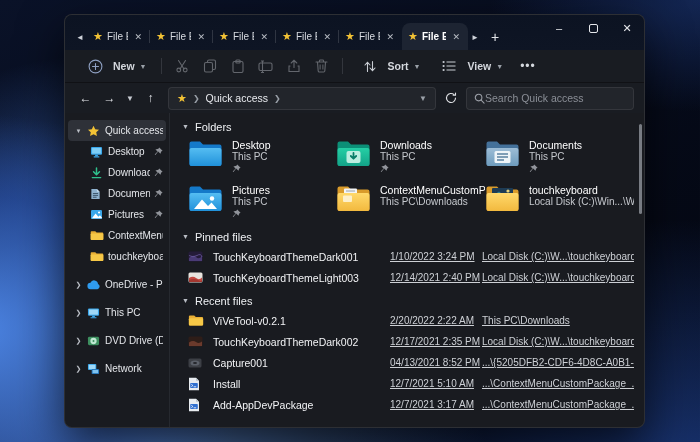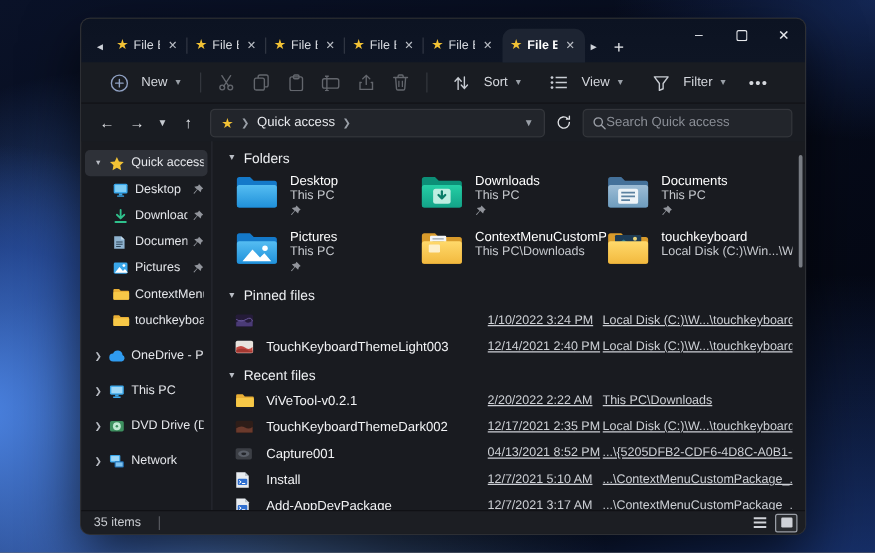--- a/index.html
+++ b/index.html
@@ -38,21 +38,21 @@
   .tab .t-close { font-size:9px; color:#b9bdc4; padding:1px 2px; }
   .tab-plus { width:26px; height:26px; display:flex; align-items:center; justify-content:center;
     color:#e3e5e9; font-size:14px; }
   .caption { margin-left:auto; display:flex; height:35px; align-items:flex-start; }
   .cap-btn { width:34px; height:26px; display:flex; align-items:center; justify-content:center;
     color:#e6e8ec; font-size:11px; }
   
   .cmdbar { height:33px; flex:none; background:#191c22; display:flex; align-items:center;
     padding:0 10px; gap:2px; border-bottom:1px solid #101115; }
   .cmd-btn { display:flex; align-items:center; gap:5px; padding:4px 7px; border-radius:4px;
-    color:#d4d7dd; font-size:10.5px; }
+    color:#d4d7dd; font-size:10.5px;font-weight:bold; }
   .cmd-ico { width:26px; height:24px; display:flex; align-items:center; justify-content:center; }
   .cmd-ico.disabled svg { opacity:.42; }
   .cmd-chev { font-size:7px; color:#9aa0a8; }
   .vdiv { width:1px; height:16px; background:#33363d; margin:0 5px; }
   .more-dots { color:#d4d7dd; font-size:12px; letter-spacing:1px; padding:0 8px; }
   
   .addr { height:30px; flex:none; background:#191c22; display:flex; align-items:center;
     padding:0 10px; gap:3px; }
   .nav-ico { width:21px; height:22px; display:flex; align-items:center; justify-content:center;
     color:#e2e4e8; font-size:12px; border-radius:4px; }
@@ -230,29 +230,20 @@
           <svg width="14" height="12" viewBox="0 0 14 12">
             <circle cx="1.6" cy="2" r="1.1" fill="#c9cdd4"></circle>
             <circle cx="1.6" cy="6" r="1.1" fill="#c9cdd4"></circle>
             <circle cx="1.6" cy="10" r="1.1" fill="#c9cdd4"></circle>
             <path d="M4.5 2h9M4.5 6h9M4.5 10h9" stroke="#c9cdd4" stroke-width="1.2"></path>
           </svg>
         </span>
       <span>View</span>
       <span class="cmd-chev">▼</span>
     </div>
-    <div class="cmd-btn">
-      <span class="cmd-ico">
-          <svg width="14" height="13" viewBox="0 0 14 13">
-            <path d="M1.5 1.5 h11 L8.5 6.8 V11 L5.5 12.3 V6.8 Z" fill="none" stroke="#c9cdd4" stroke-width="1.1" stroke-linejoin="round"></path>
-          </svg>
-        </span>
-      <span>Filter</span>
-      <span class="cmd-chev">▼</span>
-    </div>
     <div class="more-dots">•••</div>
   </div>
 
   <div class="addr">
     <div class="nav-ico">←</div>
     <div class="nav-ico">→</div>
     <div class="nav-ico small">▼</div>
     <div class="nav-ico">↑</div>
     <div class="crumb">
       <span class="c-star">★</span>
@@ -586,20 +577,21 @@
       <div class="files" id="pinned-files">
           <div class="frow">
     <span class="f-name">
       <span class="f-ico">
                 <svg width="15" height="11" viewBox="0 0 15 11">
                   <rect x=".5" y=".5" width="14" height="10" rx="1.5" fill="#241b38"></rect>
                   <path d="M1 7 Q5 3 8 6 T14 5 V10 H1z" fill="#4a3b76"></path>
                   <path d="M1 4.5 Q5 7 9 4.5 T14 6" fill="none" stroke="#6b5a9e" stroke-width=".8"></path>
                 </svg>
               </span>
+      <span>TouchKeyboardThemeDark001</span>
     </span>
     <span class="f-date">1/10/2022 3:24 PM</span>
     <span class="f-loc">Local Disk (C:)\W...\touchkeyboard</span>
   </div>
           <div class="frow">
     <span class="f-name">
       <span class="f-ico">
                 <svg width="15" height="11" viewBox="0 0 15 11">
                   <rect x=".5" y=".5" width="14" height="10" rx="1.5" fill="#e8e4de"></rect>
                   <path d="M1 6 Q5 3.5 8 6 T14 5.5 V10 H1z" fill="#c44a42"></path>
@@ -685,30 +677,14 @@
       <span>Add-AppDevPackage</span>
     </span>
     <span class="f-date">12/7/2021 3:17 AM</span>
     <span class="f-loc">...\ContextMenuCustomPackage_...</span>
   </div>
         </div>
       <div class="scrollbar"></div>
     </div>
   </div>
 
-  <div class="status">
-    <span>35 items</span>
-    <span class="st-div"></span>
-    <div class="viewtoggles">
-      <div class="vt-btn">
-        <svg width="12" height="10" viewBox="0 0 12 10">
-            <path d="M1 1.5h10M1 5h10M1 8.5h10" stroke="#cfd2d8" stroke-width="1.6"></path>
-          </svg>
-      </div>
-      <div class="vt-btn selected">
-        <svg width="11" height="10" viewBox="0 0 11 10">
-            <rect x="1" y="1" width="9" height="8" rx="1" fill="#cfd2d8"></rect>
-          </svg>
-      </div>
-    </div>
-  </div>
 
 </div>
 
 </body></html>

